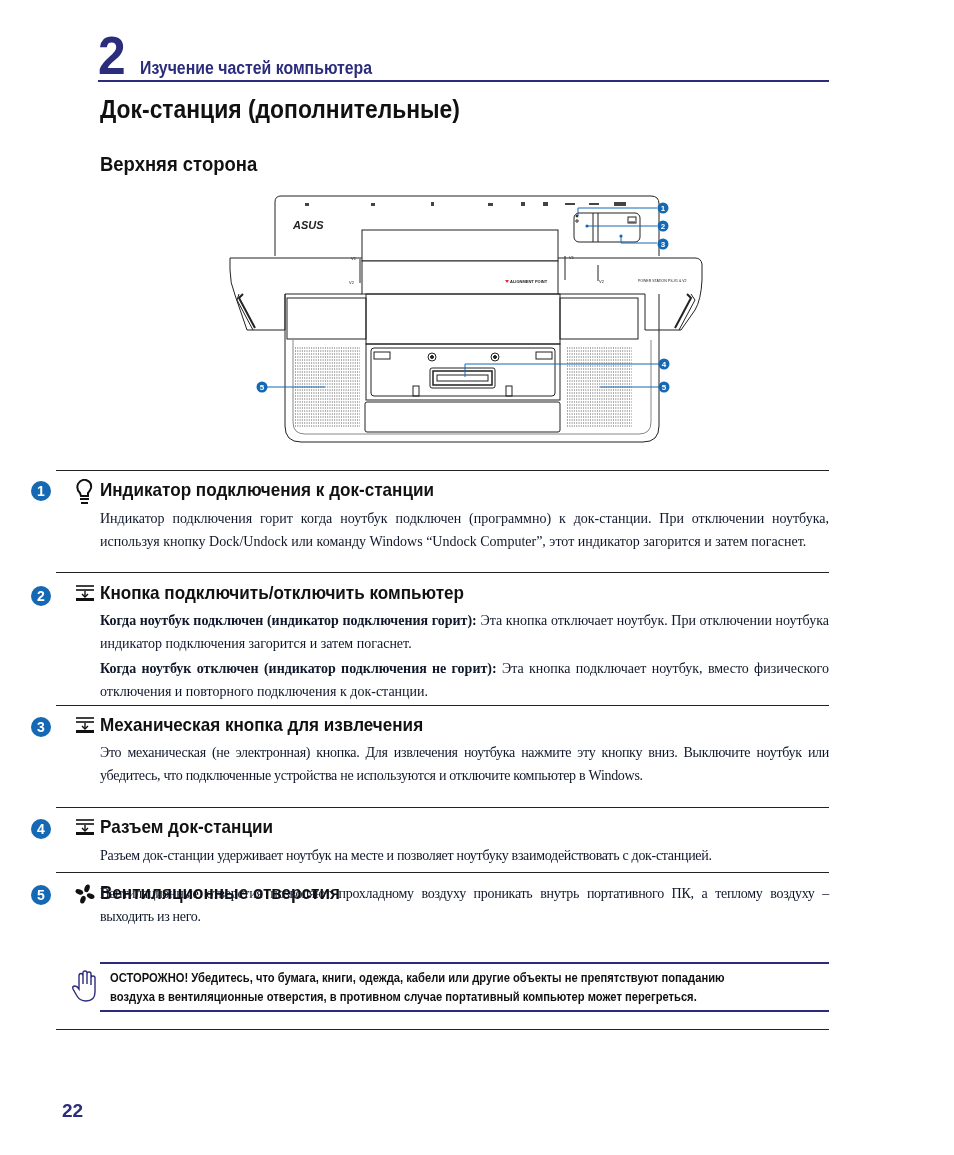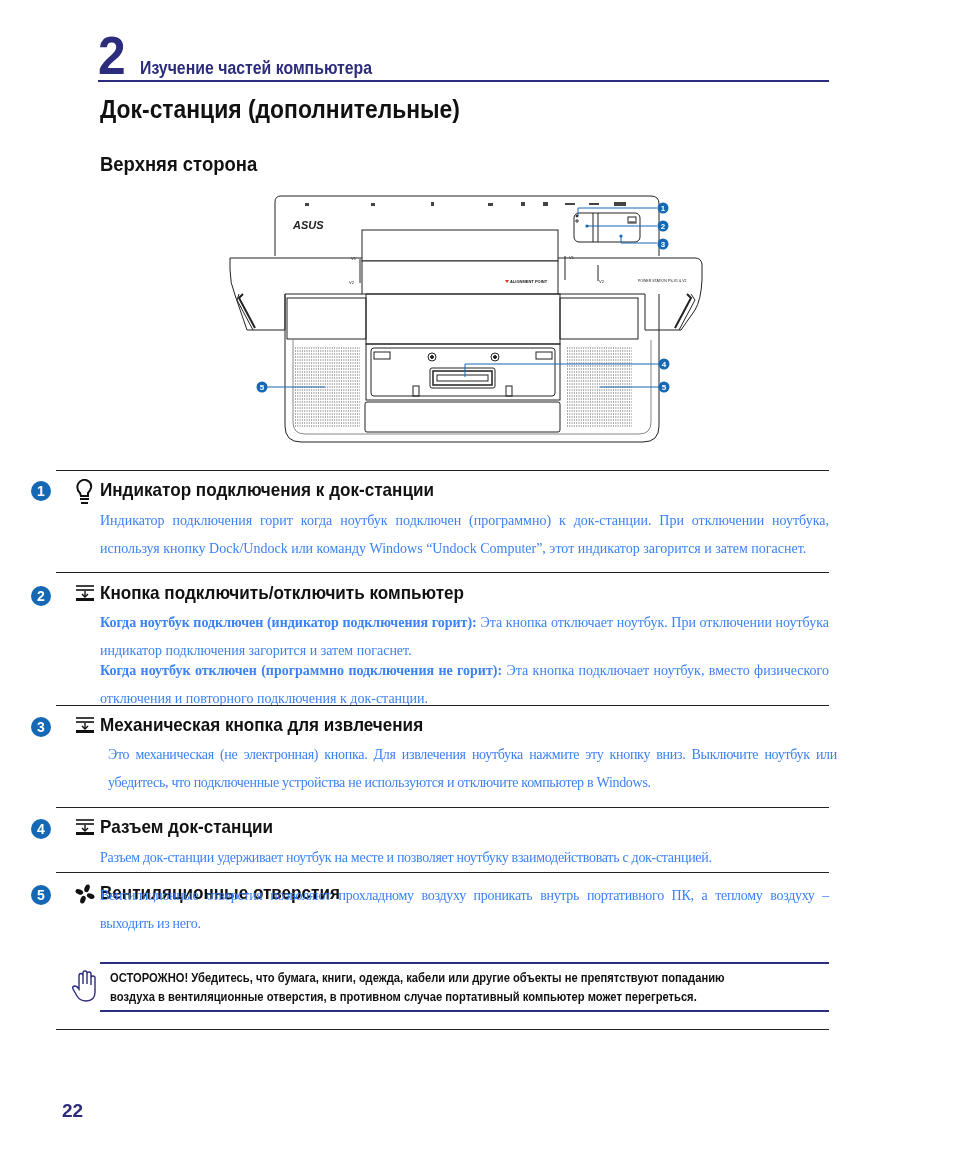--- a/index.html
+++ b/index.html
@@ -13,21 +13,21 @@
   .page-title { position: absolute; left: 100px; top: 94px; font-family: "Liberation Sans", sans-serif; font-weight: bold; font-size: 26px; color: #111; transform: scaleX(0.88); transform-origin: left; white-space: nowrap; }
   .sub-title { position: absolute; left: 100px; top: 152px; font-family: "Liberation Sans", sans-serif; font-weight: bold; font-size: 21px; color: #111; transform: scaleX(0.88); transform-origin: left; white-space: nowrap; }
 
   .figure { position: absolute; left: 225px; top: 190px; width: 480px; height: 262px; }
 
   .sec-rule { position: absolute; left: 56px; width: 773px; height: 1px; background: #222; }
 
   .badge { position: absolute; left: 31px; width: 20px; height: 20px; border-radius: 50%; background: #1468b4; color: #fff; font-family: "Liberation Sans", sans-serif; font-weight: bold; font-size: 14px; line-height: 20px; text-align: center; }
   .sec-icon { position: absolute; left: 75px; width: 20px; height: 20px; }
   .sec-head { position: absolute; left: 100px; font-family: "Liberation Sans", sans-serif; font-weight: bold; font-size: 19px; color: #111; transform: scaleX(0.9); transform-origin: left; white-space: nowrap; }
-  .para { position: absolute; left: 100px; width: 729px; font-size: 14px; line-height: 28px; text-align: justify; color: #3b82f6; }
+  .para { position: absolute; left: 100px; width: 729px; font-size: 14px; line-height: 23px; text-align: justify; color: #0f172a; }
   .para b { font-weight: bold; }
   .para.condensed { letter-spacing: -0.3px; }
 
   .warn-icon { position: absolute; left: 72px; top: 970px; width: 26px; height: 34px; }
   .warn-box { position: absolute; left: 100px; top: 962px; width: 729px; height: 50px; border-top: 2px solid #2b2c7c; border-bottom: 2px solid #2b2c7c; }
   .warn-text { position: absolute; left: 110px; top: 968px; width: 760px; font-family: "Liberation Sans", sans-serif; font-weight: bold; font-size: 13px; line-height: 19px; color: #111; transform: scaleX(0.86); transform-origin: left; }
 
   .page-num { position: absolute; left: 62px; top: 1052px; font-family: "Liberation Sans", sans-serif; font-weight: bold; font-size: 19px; color: #2b2c7c; margin-top: 48px; }
 </style>
 </head>
@@ -221,35 +221,35 @@
   <svg width="20" height="18" viewBox="0 0 20 18">
       <line x1="1" y1="2" x2="19" y2="2" stroke="#111" stroke-width="1.6"></line>
       <line x1="1" y1="6" x2="19" y2="6" stroke="#111" stroke-width="1.6"></line>
       <line x1="10" y1="7" x2="10" y2="13" stroke="#111" stroke-width="1.4"></line>
       <polyline points="7,10 10,13 13,10" fill="none" stroke="#111" stroke-width="1.4"></polyline>
       <rect x="1" y="14" width="18" height="3" fill="#111"></rect>
     </svg>
 </div>
 <div class="sec-head" style="top:582px;">Кнопка подключить/отключить компьютер</div>
 <p class="para" style="top:609px;font-family:Liberation Serif, serif;"><b>Когда ноутбук подключен (индикатор подключения горит):</b><span> Эта кнопка отключает ноутбук. При отключении ноутбука индикатор подключения загорится и затем погаснет.</span></p>
-<p class="para" style="top:657px;"><b>Когда ноутбук  отключен (программно подключения не горит):</b><span> Эта кнопка подключает ноутбук, вместо физического отключения и повторного подключения к док-станции.</span></p>
+<p class="para" style="top:657px;"><b>Когда ноутбук  отключен (индикатор подключения не горит):</b><span> Эта кнопка подключает ноутбук, вместо физического отключения и повторного подключения к док-станции.</span></p>
 
 <div class="sec-rule" style="top:705px;"></div>
 <div class="badge" style="top:717px;">3</div>
 <div class="sec-icon" style="top:716px;">
   <svg width="20" height="18" viewBox="0 0 20 18">
       <line x1="1" y1="2" x2="19" y2="2" stroke="#111" stroke-width="1.6"></line>
       <line x1="1" y1="6" x2="19" y2="6" stroke="#111" stroke-width="1.6"></line>
       <line x1="10" y1="7" x2="10" y2="13" stroke="#111" stroke-width="1.4"></line>
       <polyline points="7,10 10,13 13,10" fill="none" stroke="#111" stroke-width="1.4"></polyline>
       <rect x="1" y="14" width="18" height="3" fill="#111"></rect>
     </svg>
 </div>
 <div class="sec-head" style="top:714px;">Механическая кнопка для извлечения</div>
-<p class="para condensed" style="top:741px;margin-left:8px;"><span>Это механическая (не электронная) кнопка. Для извлечения ноутбука нажмите эту кнопку вниз. Выключите ноутбук или убедитесь, что подключенные устройства не используются и отключите компьютер в Windows.</span></p>
+<p class="para condensed" style="top:741px;"><span>Это механическая (не электронная) кнопка. Для извлечения ноутбука нажмите эту кнопку вниз. Выключите ноутбук или убедитесь, что подключенные устройства не используются и отключите компьютер в Windows.</span></p>
 
 <div class="sec-rule" style="top:807px;"></div>
 <div class="badge" style="top:819px;">4</div>
 <div class="sec-icon" style="top:818px;">
   <svg width="20" height="18" viewBox="0 0 20 18">
       <line x1="1" y1="2" x2="19" y2="2" stroke="#111" stroke-width="1.6"></line>
       <line x1="1" y1="6" x2="19" y2="6" stroke="#111" stroke-width="1.6"></line>
       <line x1="10" y1="7" x2="10" y2="13" stroke="#111" stroke-width="1.4"></line>
       <polyline points="7,10 10,13 13,10" fill="none" stroke="#111" stroke-width="1.4"></polyline>
       <rect x="1" y="14" width="18" height="3" fill="#111"></rect>

